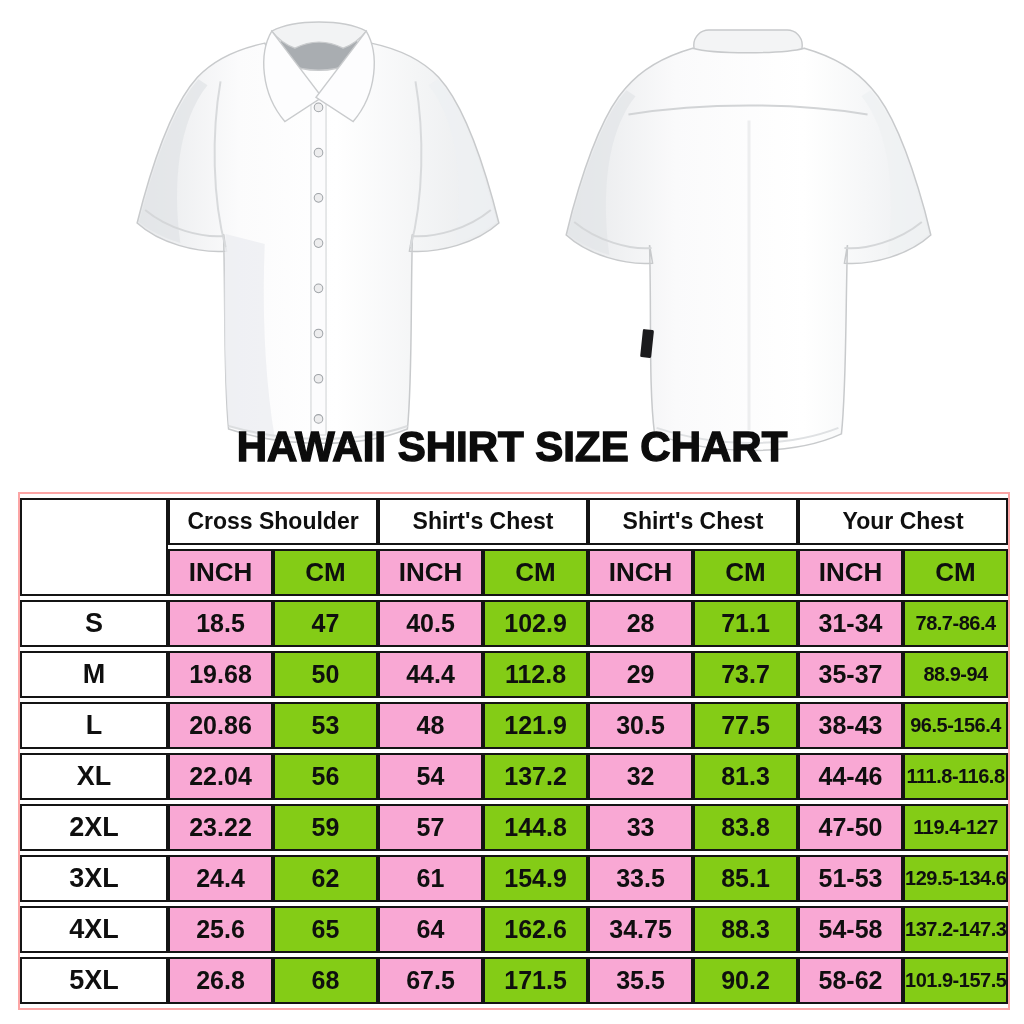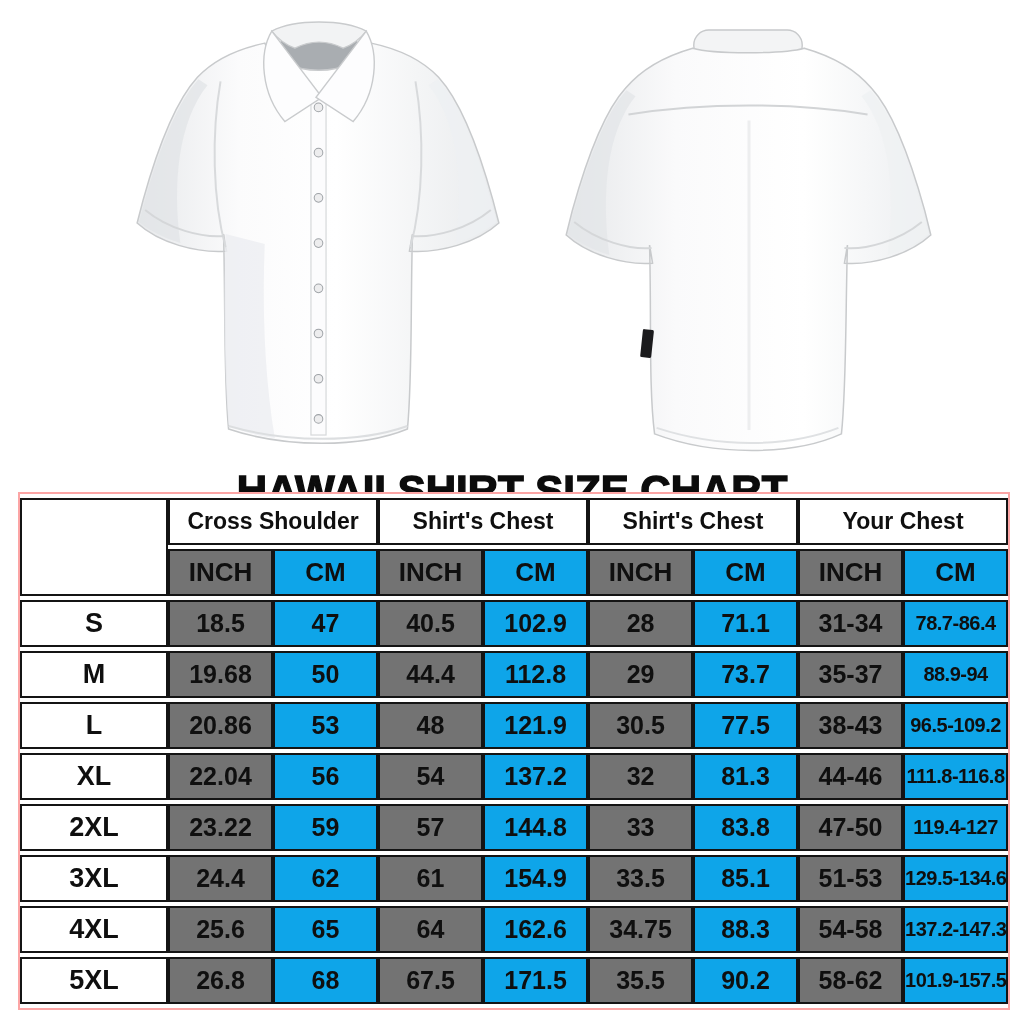--- a/index.html
+++ b/index.html
@@ -5,40 +5,40 @@
   html,body{margin:0;padding:0;}
   body{
     width:1024px;height:1024px;background:#ffffff;position:relative;
     font-family:"Liberation Sans", sans-serif;color:#0f0f0f;overflow:hidden;
   }
   .hero{position:absolute;left:0;top:0;width:1024px;height:446px;background:#ffffff;}
   .shirt{position:absolute;}
   #front-shirt{left:112px;top:2px;width:412px;height:444px;}
   #back-shirt{left:540px;top:14px;width:416px;height:442px;}
   .title{
-    position:absolute;top:468px;left:0;width:1024px;text-align:center;
+    position:absolute;top:424px;left:0;width:1024px;text-align:center;
     font-size:42px;line-height:46px;font-weight:bold;color:#0c0c0c;
     -webkit-text-stroke:1.4px #0c0c0c;letter-spacing:0px;white-space:nowrap;
   }
   table.size-table{
     position:absolute;left:18px;top:492px;width:988px;
     border-collapse:separate;border-spacing:0 4px;
     border:2px solid #fca5a5;background:#ffffff;table-layout:fixed;
   }
   .size-table th,.size-table td{
     border:2px solid #141414;box-sizing:border-box;height:47px;
     text-align:center;vertical-align:middle;font-weight:bold;padding:0;
     overflow:hidden;white-space:nowrap;background:#ffffff;
   }
   .size-table th.group{font-size:23px;}
   .size-table th.unit{font-size:26px;}
   .size-table td{font-size:25px;}
   .size-table td.size{font-size:27px;}
-  .size-table .inch{background:#737373;}
-  .size-table .cm{background:#0ea5e9;}
+  .size-table .inch{background:#f9a8d4;}
+  .size-table .cm{background:#84cc16;}
   .size-table td.small{font-size:20px;letter-spacing:-0.5px;}
 </style>
 </head>
 <body>
 
 <div class="hero">
 
   <svg id="front-shirt" class="shirt" viewBox="0 0 410 440" xmlns="http://www.w3.org/2000/svg">
     <defs>
       <linearGradient id="fgrad" x1="0" y1="0" x2="1" y2="0">
@@ -153,21 +153,21 @@
   </tr>
   <tr>
     <td class="size">L</td>
     <td class="inch">20.86</td>
     <td class="cm">53</td>
     <td class="inch">48</td>
     <td class="cm">121.9</td>
     <td class="inch">30.5</td>
     <td class="cm">77.5</td>
     <td class="inch">38-43</td>
-    <td class="cm small">96.5-109.2</td>
+    <td class="cm small">96.5-156.4</td>
   </tr>
   <tr>
     <td class="size">XL</td>
     <td class="inch">22.04</td>
     <td class="cm">56</td>
     <td class="inch">54</td>
     <td class="cm">137.2</td>
     <td class="inch">32</td>
     <td class="cm">81.3</td>
     <td class="inch">44-46</td>

